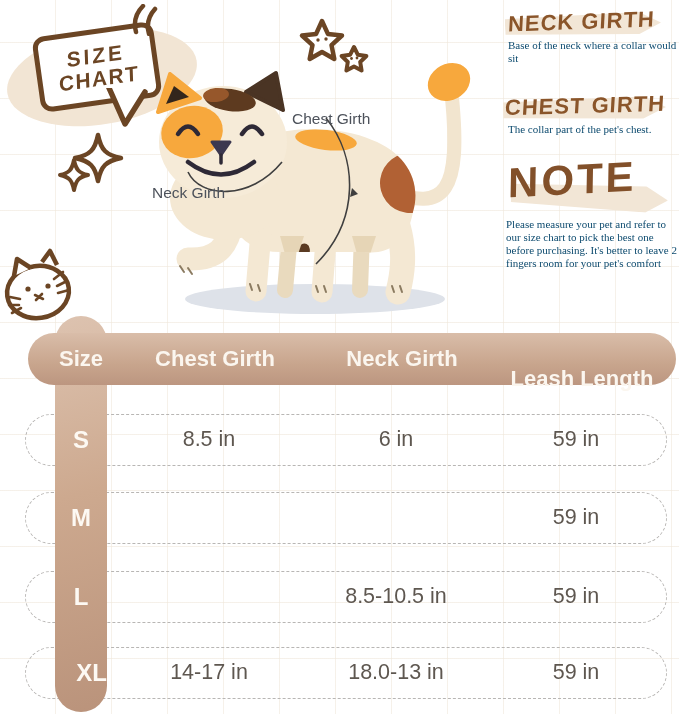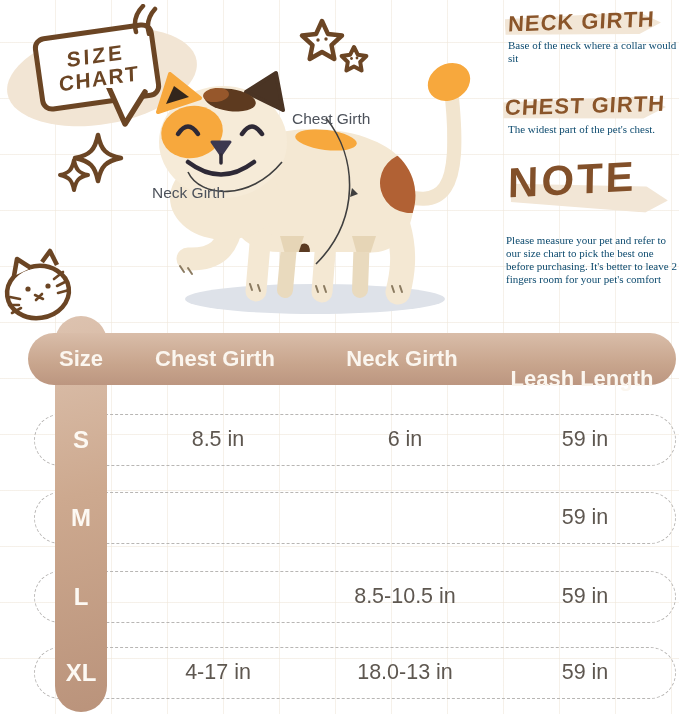--- a/index.html
+++ b/index.html
@@ -28,29 +28,29 @@
   .stroke.neck{left:505px;top:13px;width:156px;height:23px;transform:rotate(-1.5deg);}
   .stroke.chest{left:503px;top:97px;width:163px;height:23px;transform:rotate(-1deg);}
   .stroke.note{left:511px;top:183px;width:157px;height:27px;transform:rotate(3deg);}
   .hand-heading{z-index:2;color:#8a552a;font-weight:800;white-space:nowrap;}
   .hh-neck{left:508px;top:9px;font-size:22px;letter-spacing:1px;transform:rotate(-2deg) skewX(-5deg);}
   .hh-chest{left:505px;top:93px;font-size:22px;letter-spacing:1px;transform:rotate(-1.5deg) skewX(-5deg);}
   .hh-note{left:508px;top:156px;font-size:42px;letter-spacing:3px;transform:rotate(-3deg) skewX(-4deg);color:#82502a;}
   .info-body{z-index:2;color:#0c4a6e;font-size:11px;line-height:1.17;font-family:Liberation Serif, serif;}
   .ib-neck{left:508px;top:39px;width:170px;}
   .ib-chest{left:508px;top:123px;width:162px;}
-  .ib-note{left:506px;top:234px;width:174px;}
+  .ib-note{left:506px;top:218px;width:174px;}
 
   
   .girth-label{z-index:3;color:#4d525b;font-size:15.5px;font-weight:500;white-space:nowrap;}
   .gl-chest{left:292px;top:110px;}
   .gl-neck{left:152px;top:184px;}
 
   
-  .rowpill{left:34px;width:642px;height:52px;border:1.5px dashed #b8b6b4;border-radius:27px;z-index:1;box-sizing:border-box;}
+  .rowpill{left:25px;width:642px;height:52px;border:1.5px dashed #b8b6b4;border-radius:27px;z-index:1;box-sizing:border-box;}
   .rowpill .val{position:absolute;top:0;height:49px;line-height:49px;width:180px;text-align:center;
     color:#5e5750;font-size:21.5px;}
   .val.c1{left:93px;} .val.c2{left:280px;} .val.c3{left:460px;}
   .size-bar{left:55px;top:316px;width:52px;height:396px;border-radius:26px;z-index:2;
     background:linear-gradient(165deg,#ddc3b0 0%,#cda98f 45%,#ba937b 100%);}
   .header-pill{left:28px;top:333px;width:648px;height:52px;border-radius:26px;z-index:3;
     background:linear-gradient(180deg,#d9bda9 0%,#c8a58d 60%,#bc9680 100%);}
   .header-pill .hcell{position:absolute;top:0;height:52px;line-height:52px;text-align:center;
     color:#fbf6ef;font-size:22px;font-weight:700;}
   .hc0{left:17px;width:72px;} .hc1{left:97px;width:180px;} .hc2{left:284px;width:180px;} .hc3{left:464px;width:180px;margin-top:20px;}
@@ -162,21 +162,21 @@
 
   <div class="abs girth-label gl-chest">Chest Girth</div>
   <div class="abs girth-label gl-neck">Neck Girth</div>
 
   <div class="abs stroke neck"></div>
   <div class="abs hand-heading hh-neck">NECK GIRTH</div>
   <div class="abs info-body ib-neck">Base of the neck where a collar would sit</div>
 
   <div class="abs stroke chest"></div>
   <div class="abs hand-heading hh-chest">CHEST GIRTH</div>
-  <div class="abs info-body ib-chest">The widest part of the pet's chest.</div>
+  <div class="abs info-body ib-chest">The collar part of the pet's chest.</div>
 
   <div class="abs stroke note"></div>
   <div class="abs hand-heading hh-note">NOTE</div>
   <div class="abs info-body ib-note">Please measure your pet and refer to our size chart to pick the best one before purchasing. It's better to leave 2 fingers room for your pet's comfort</div>
 
   <div class="abs size-bar"></div>
 
   <div class="abs header-pill">
     <span class="hcell hc0">Size</span>
     <span class="hcell hc1">Chest Girth</span>
@@ -190,23 +190,23 @@
     <span class="val c3">59 in</span>
   </div>
   <div class="abs rowpill" style="top:492px;">
     <span class="val c3">59 in</span>
   </div>
   <div class="abs rowpill" style="top:571px;">
     <span class="val c2">8.5-10.5 in</span>
     <span class="val c3">59 in</span>
   </div>
   <div class="abs rowpill" style="top:647px;">
-    <span class="val c1">4-17 in</span>
+    <span class="val c1">14-17 in</span>
     <span class="val c2">18.0-13 in</span>
     <span class="val c3">59 in</span>
   </div>
 
   <span class="abs size-letter" style="top:414px;">S</span>
   <span class="abs size-letter" style="top:492px;">M</span>
   <span class="abs size-letter" style="top:571px;">L</span>
-  <span class="abs size-letter" style="top:647px;">XL</span>
+  <span class="abs size-letter" style="top:647px;text-align:right;">XL</span>
 
 </div>
 
 </body></html>

